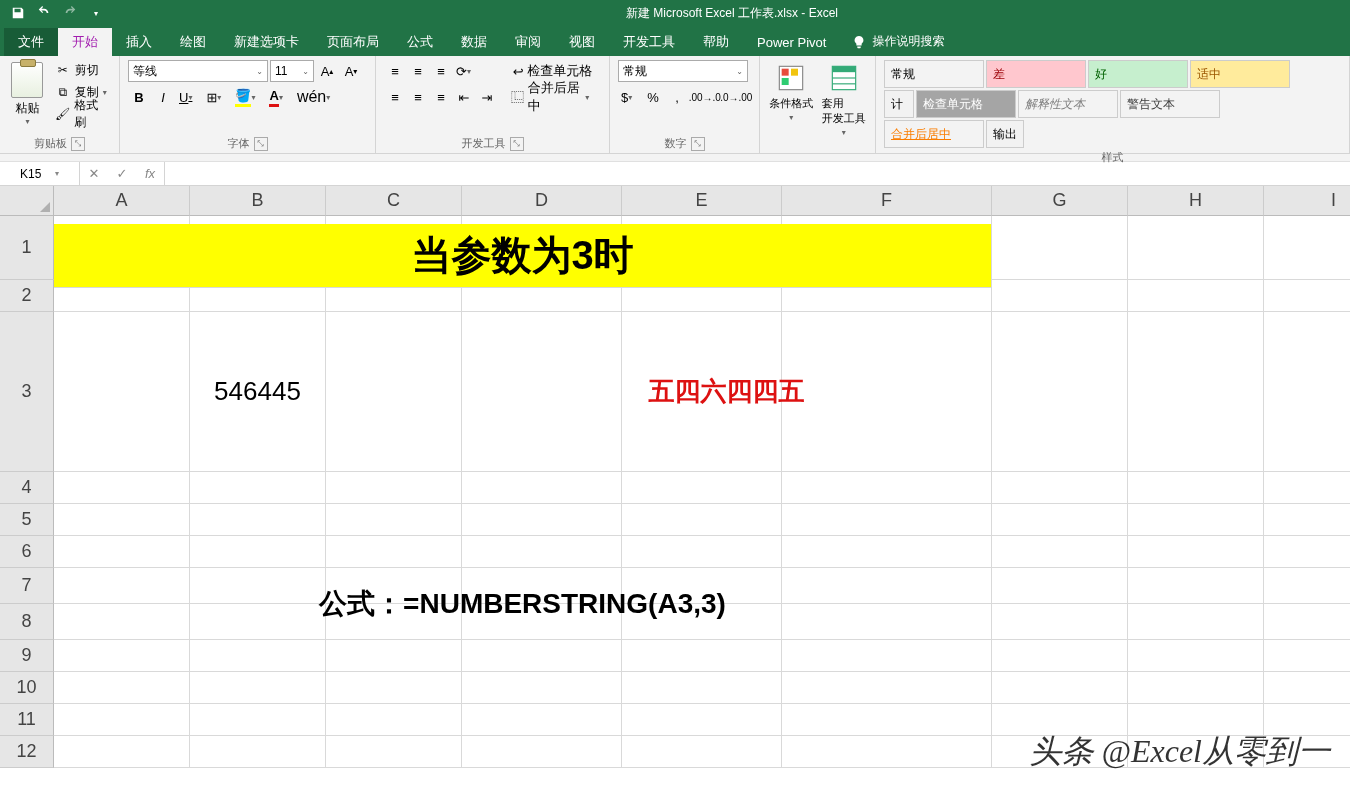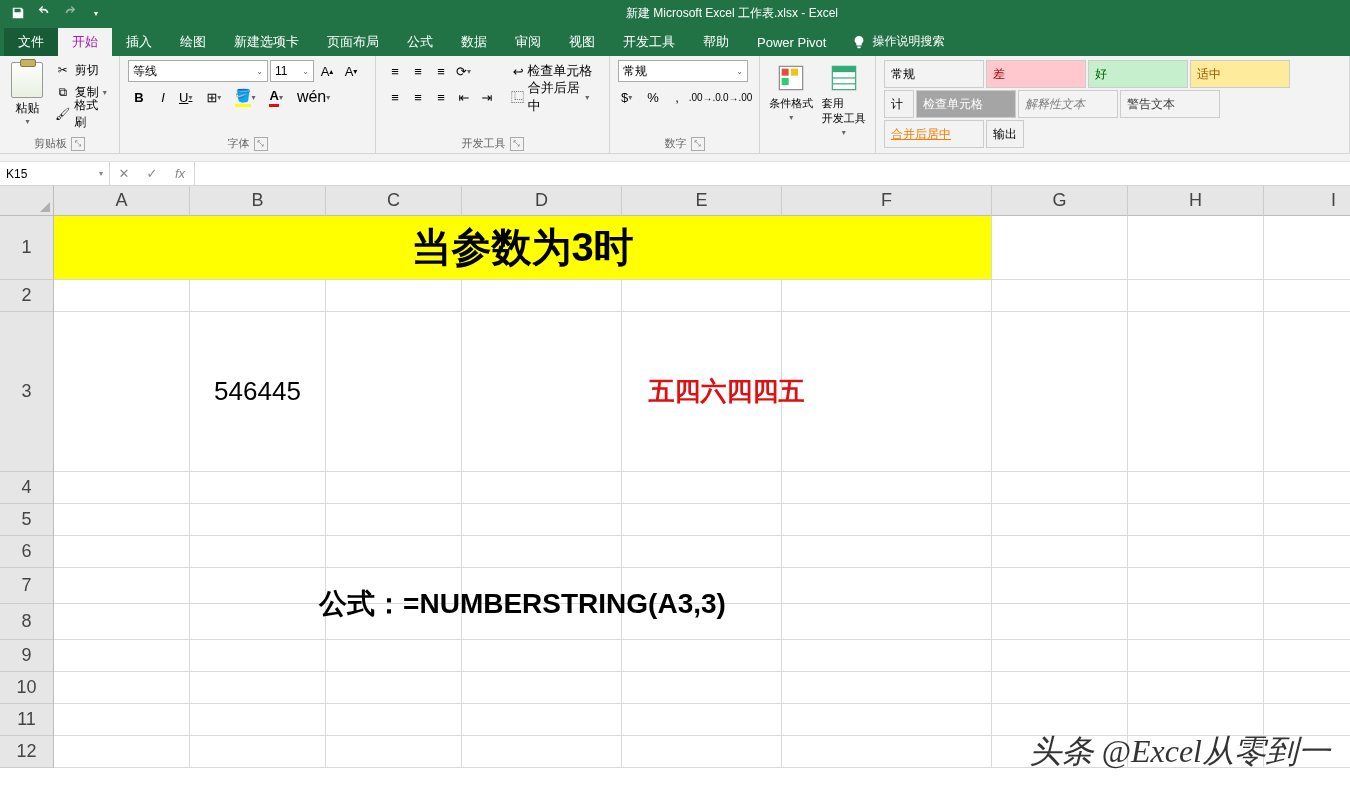--- a/index.html
+++ b/index.html
@@ -52,39 +52,39 @@
 
 .style-gallery { display:flex; gap:2px; flex-wrap:wrap; width:420px;}
 .style-cell { width:100px; height:28px; border:1px solid #ccc; font-size:12px; display:flex; align-items:center; padding:0 6px; cursor:pointer;}
 
 
 .big-btn { display:flex; flex-direction:column; align-items:center; width:50px; cursor:pointer; font-size:11px; text-align:left; padding-top:2px; gap:2px;}
 .big-btn .icon-box { width:32px; height:32px; display:flex; align-items:center; justify-content:center;}
 
 
 .formula-bar { height:24px; border-bottom:1px solid #d4d4d4; display:flex; align-items:stretch; background:#fff;}
-.name-box { width:110px; border-right:1px solid #d4d4d4; display:flex; align-items:center; padding:0 6px; font-size:12px; justify-content:space-between;}
+.name-box { width:80px; border-right:1px solid #d4d4d4; display:flex; align-items:center; padding:0 20px; font-size:12px; justify-content:space-between;}
 .fx-btns { display:flex; align-items:center; border-right:1px solid #d4d4d4;}
 .fx-btn { width:28px; display:flex; align-items:center; justify-content:center; color:#888; font-size:13px; cursor:pointer;}
 .formula-input { flex:1; padding:0 6px; font-size:12px; display:flex; align-items:center;}
 
 
 .divider { height:8px; background:#f3f3f3; border-bottom:1px solid #e0e0e0; }
 
 
 .grid-wrap { position:relative; background:#fff; }
 .grid-corner { position:absolute; left:0; top:0; width:54px; height:30px; background:#e6e6e6; border-right:1px solid #bbb; border-bottom:1px solid #bbb;}
 .grid-corner::after{content:""; position:absolute; right:3px; bottom:3px; width:0;height:0; border-left:10px solid transparent; border-bottom:10px solid #b0b0b0;}
 .col-headers { position:absolute; left:54px; top:0; height:30px; display:flex;}
 .col-h { background:#e6e6e6; border-right:1px solid #ccc; border-bottom:1px solid #bbb; display:flex; align-items:center; justify-content:center; font-size:18px; color:#444;}
 .row-headers { position:absolute; left:0; top:30px; width:54px; display:flex; flex-direction:column;}
 .row-h { background:#e6e6e6; border-bottom:1px solid #ccc; border-right:1px solid #bbb; display:flex; align-items:center; justify-content:center; font-size:18px; color:#444;}
 .cells { position:absolute; left:54px; top:30px;}
 .cell { position:absolute; border-right:1px solid #d9d9d9; border-bottom:1px solid #d9d9d9; display:flex; align-items:center; padding:0 4px; font-size:14px;}
-.merged-title { background:#ffff00; font-size:40px; font-weight:bold; justify-content:center; color:#000;}
+.merged-title { background:#ffff00; font-size:40px; font-weight:bold; justify-content:center; color:#000;margin-top:8px;}
 .big-black { font-size:26px; color:#000; justify-content:center; }
 .big-red { font-size:26px; color:#d11; justify-content:center; font-weight:bold;}
 .formula-text { font-size:28px; color:#000; font-weight:bold; justify-content:center;}
 
 .watermark { position:absolute; right:20px; bottom:18px; font-size:32px; color:rgba(0,0,0,0.8); font-style:italic; font-family:"STKaiti","KaiTi",serif;}
 
 svg { display:block; }
 </style>
 </head>
 <body>
@@ -304,20 +304,23 @@
         <div class="style-cell" style="background:#c6efce;color:#006100">好</div>
         <div class="style-cell" style="background:#ffeb9c;color:#9c5700">适中</div>
         <div class="style-cell" style="background:#f2f2f2;width:30px">计</div>
         <div class="style-cell" style="background:#a5a5a5;color:#fff">检查单元格</div>
         <div class="style-cell" style="color:#7f7f7f;font-style:italic">解释性文本</div>
         <div class="style-cell" style="color:#404040">警告文本</div>
         <div class="style-cell" style="color:#fa7d00;text-decoration:underline">合并后居中</div>
         <div class="style-cell" style="background:#f2f2f2;width:38px">输出</div>
       </div>
     </div>
+    <div class="group-label">
+        <span>样式</span>
+      </div>
   </div>
 
 </div>
 
 <div class="divider"></div>
 
 <div class="formula-bar">
   <div class="name-box">
     <span>K15</span>
     <span style="font-size:8px;color:#888">▾</span>

